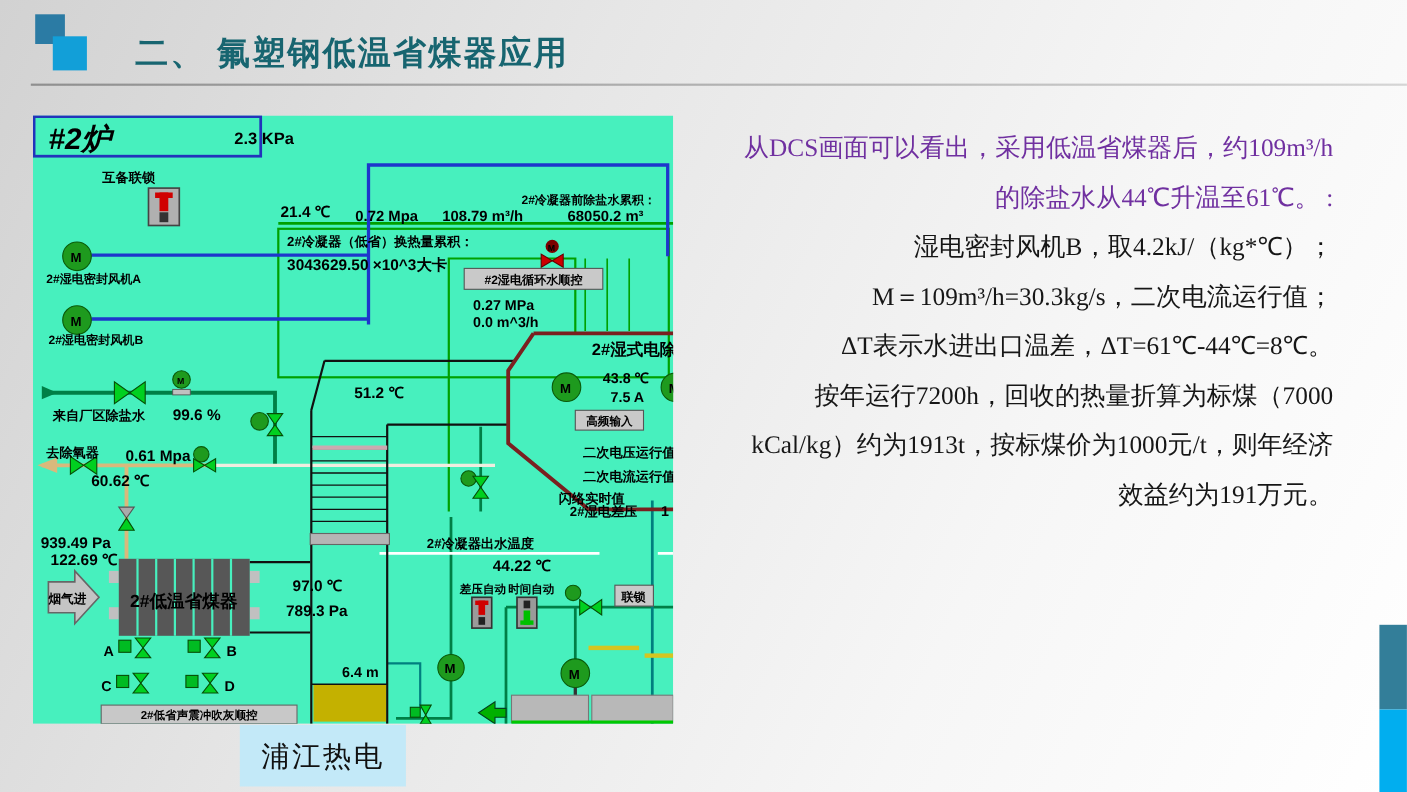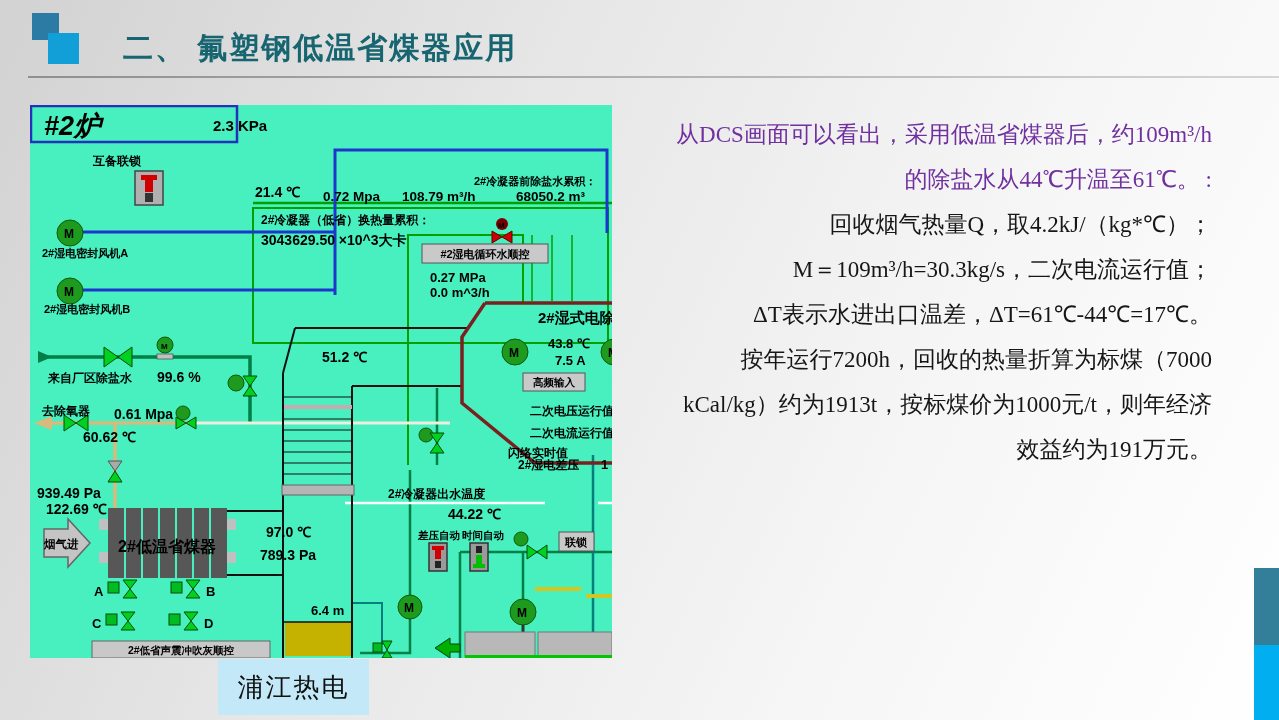--- a/index.html
+++ b/index.html
@@ -302,22 +302,22 @@
     <text x="62" y="523" font-size="13">C</text>
     <text x="174" y="523" font-size="13">D</text>
     <text x="281" y="510" font-size="13">6.4 m</text>
   </svg>
   </div>
 
   <div class="caption">浦江热电</div>
 
   <div class="body-text">
     <p class="purple">从DCS画面可以看出，采用低温省煤器后，约109m³/h的除盐水从44℃升温至61℃。 :</p>
-    <p>回收烟气热量Q，取4.2kJ/（kg*℃）；</p>
+    <p>湿电密封风机B，取4.2kJ/（kg*℃）；</p>
     <p>M＝109m³/h=30.3kg/s，二次电流运行值；</p>
-    <p>ΔT表示水进出口温差，ΔT=61℃-44℃=17℃。</p>
+    <p>ΔT表示水进出口温差，ΔT=61℃-44℃=8℃。</p>
     <p>按年运行7200h，回收的热量折算为标煤（7000 kCal/kg）约为1913t，按标煤价为1000元/t，则年经济效益约为191万元。</p>
   </div>
 
   <div class="bar bar-teal"></div>
   <div class="bar bar-blue"></div>
 
 </div>
 
 </body></html>

